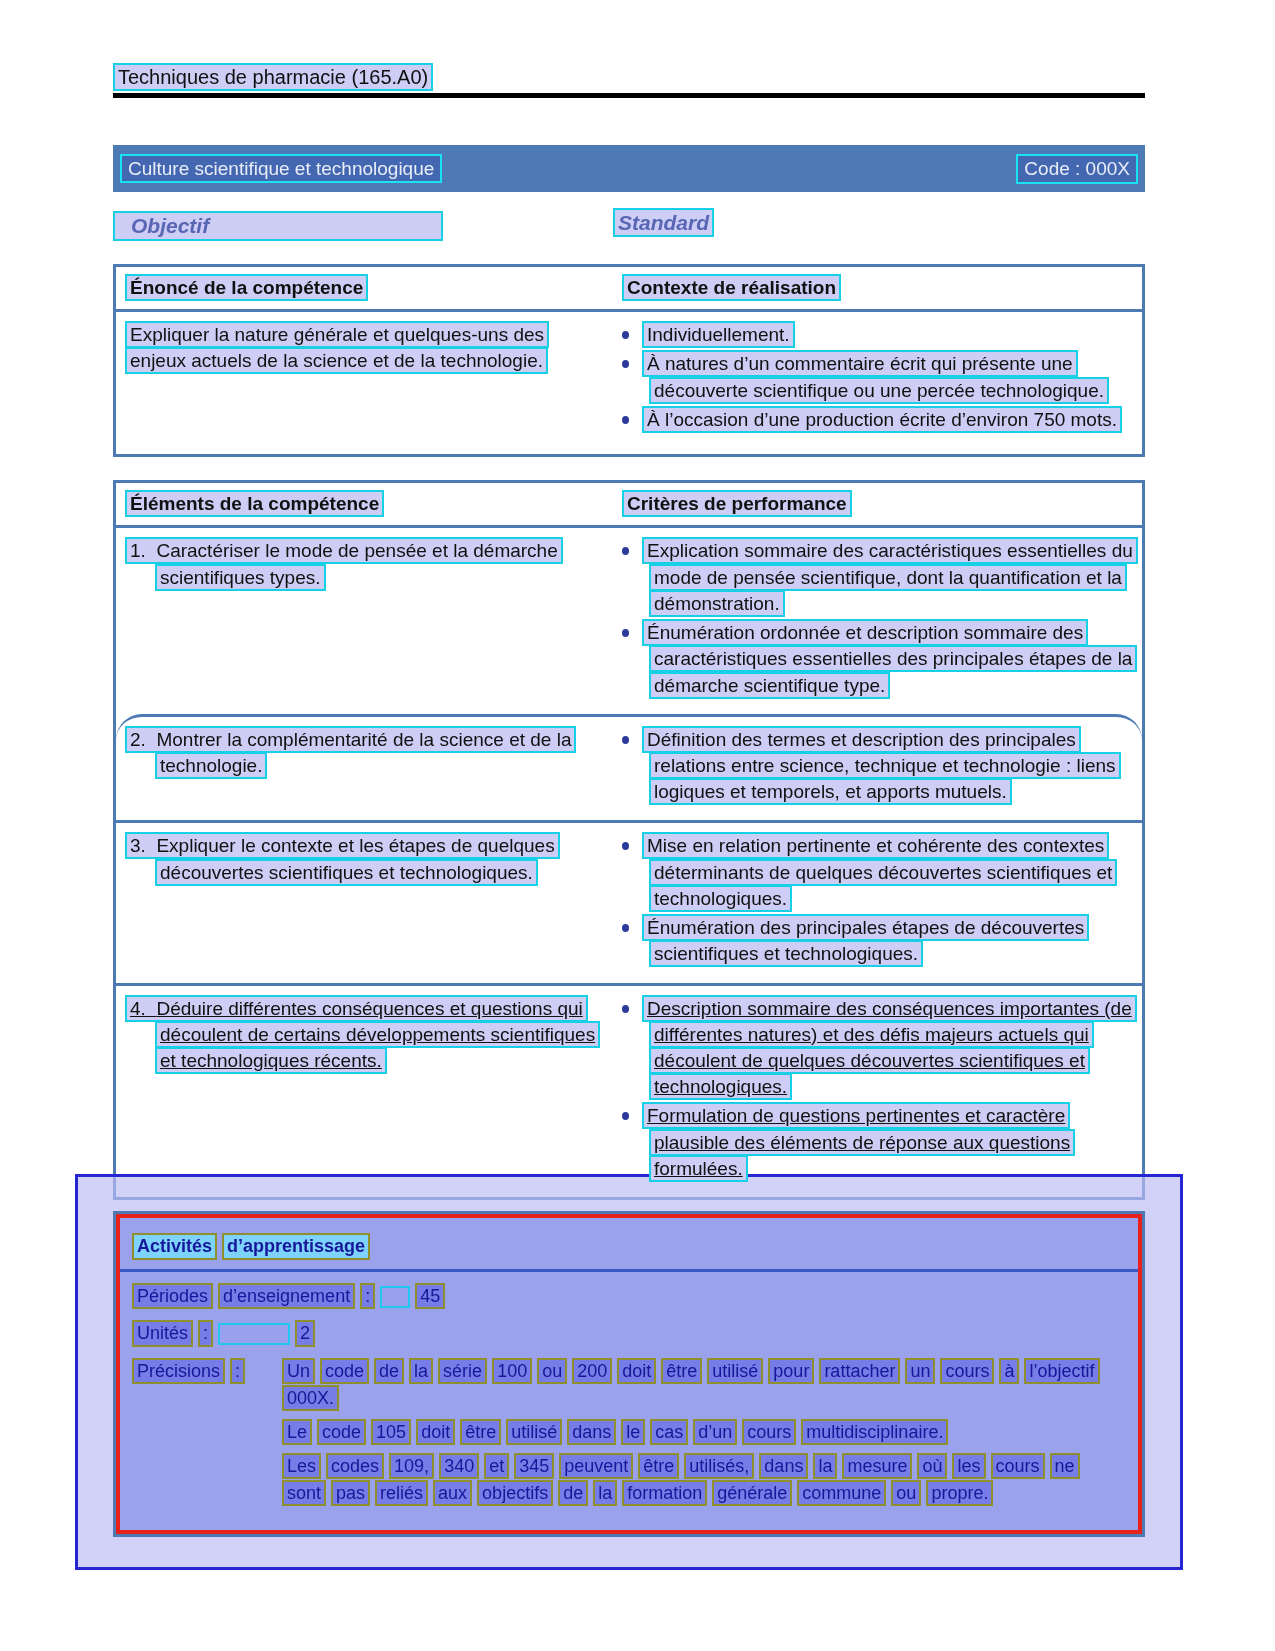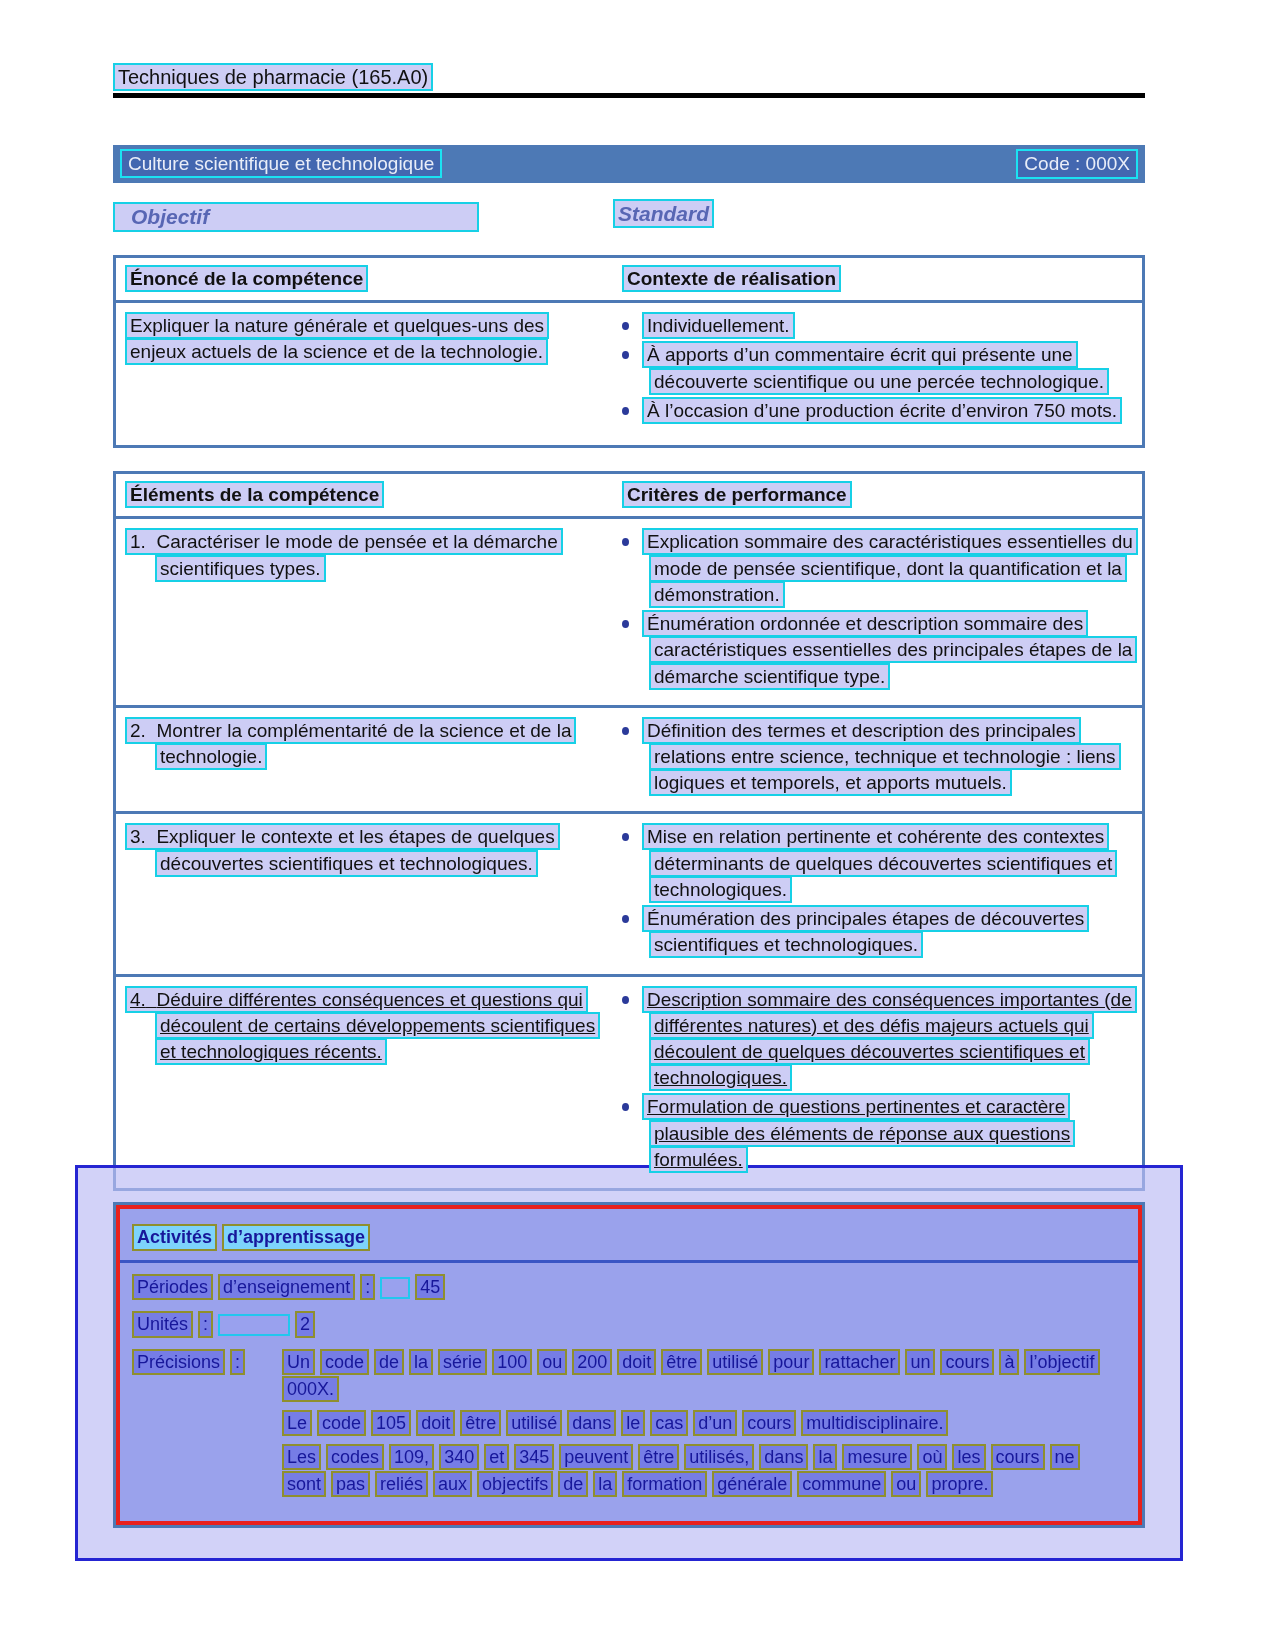--- a/index.html
+++ b/index.html
@@ -19,39 +19,39 @@
     box-decoration-break: clone;
     -webkit-box-decoration-break: clone;
   }
 
   
   .running-head { font-size: 20px; color: #101010; }
   .doc-rule { height: 5px; background: #000000; margin-top: 4px; }
 
   
   .title-bar {
-    margin-top: 47px; background: #4d79b5; height: 38px;
+    margin-top: 47px; background: #4d79b5; height: 47px;
     display: flex; align-items: center; justify-content: space-between;
     padding: 0 7px;
   }
   .hl-bar {
     background: rgba(55, 78, 170, 0.42);
     border: 2px solid #1be2f2;
     color: #e9edf8; font-size: 19px; padding: 2px 6px;
     white-space: nowrap;
   }
   .title-bar .left-box { flex: 1; margin-right: 60px; }
 
   
   .obj-row {
     display: flex; margin-top: 19px;
     font-size: 21px; font-weight: bold; font-style: italic; color: #5866b4;
   }
   .obj-col1 { width: 500px; flex: none; }
-  .obj-box { display: inline-block; width: 366px; padding-left: 16px; }
+  .obj-box { display: inline-block; width: 330px; padding-left: 16px; }
 
   
   .tbl { border: 3px solid #4d79b5; margin-top: 23px; font-size: 19px; line-height: 1.38; }
   .grid2 { display: grid; grid-template-columns: 497px 1fr; }
   .tbl-head { border-bottom: 3px solid #4d79b5; }
   .tbl-head > div { padding: 8px 9px; font-weight: bold; }
   .tbl-row > div { padding: 10px 9px 12px; }
   .tbl-row + .tbl-row { border-top: 3px solid #4d79b5; }
 
   .hang { padding-left: 30px; text-indent: -30px; display: block; }
@@ -128,21 +128,21 @@
       <div><span class="hl">Énoncé de la compétence</span></div>
       <div><span class="hl">Contexte de réalisation</span></div>
     </div>
     <div class="grid2 tbl-row" style="min-height:142px;">
       <div>
         <span class="hl">Expliquer la nature générale et quelques-uns des enjeux actuels de la science et de la technologie.</span>
       </div>
       <div>
         <ul class="crit">
           <li><span class="blt"></span><span class="hl">Individuellement.</span></li>
-          <li><span class="blt"></span><span class="hl">À apports d’un commentaire écrit qui présente une découverte scientifique ou une percée technologique.</span></li>
+          <li><span class="blt"></span><span class="hl">À natures d’un commentaire écrit qui présente une découverte scientifique ou une percée technologique.</span></li>
           <li><span class="blt"></span><span class="hl">À l’occasion d’une production écrite d’environ 750 mots.</span></li>
         </ul>
       </div>
     </div>
   </div>
 
   <div class="tbl">
     <div class="grid2 tbl-head">
       <div><span class="hl">Éléments de la compétence</span></div>
       <div><span class="hl">Critères de performance</span></div>
@@ -153,21 +153,21 @@
           <span class="hang"><span class="hl"><span>1.</span>&nbsp; <span>Caractériser le mode de pensée et la démarche scientifiques types.</span></span></span>
         </div>
       <div>
         <ul class="crit">
           <li><span class="blt"></span><span class="hl">Explication sommaire des caractéristiques essentielles du mode de pensée scientifique, dont la quantification et la démonstration.</span></li>
           <li><span class="blt"></span><span class="hl">Énumération ordonnée et description sommaire des caractéristiques essentielles des principales étapes de la démarche scientifique type.</span></li>
         </ul>
       </div>
     </div>
 
-    <div class="grid2 tbl-row" style="min-height:98px;">
+    <div class="grid2 tbl-row" style="min-height:98px;border-radius:26px;">
       <div>
           <span class="hang"><span class="hl"><span>2.</span>&nbsp; <span>Montrer la complémentarité de la science et de la technologie.</span></span></span>
         </div>
       <div>
         <ul class="crit">
           <li><span class="blt"></span><span class="hl">Définition des termes et description des principales relations entre science, technique et technologie : liens logiques et temporels, et apports mutuels.</span></li>
         </ul>
       </div>
     </div>
 

